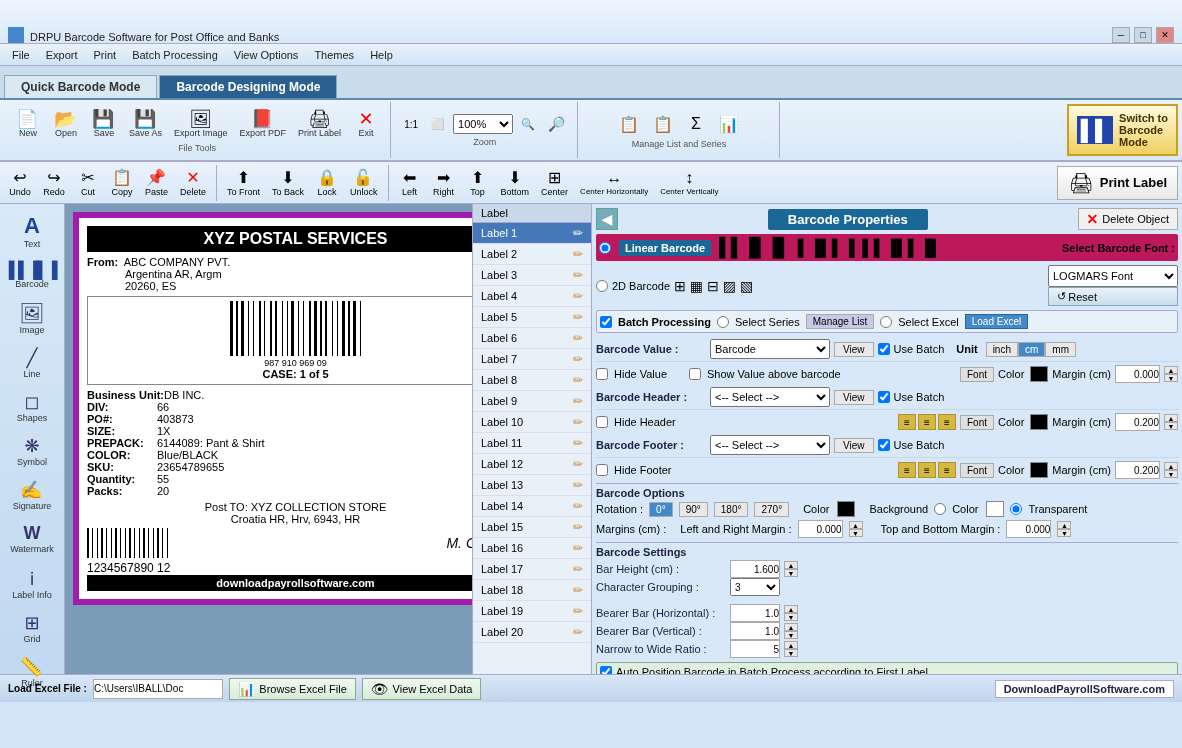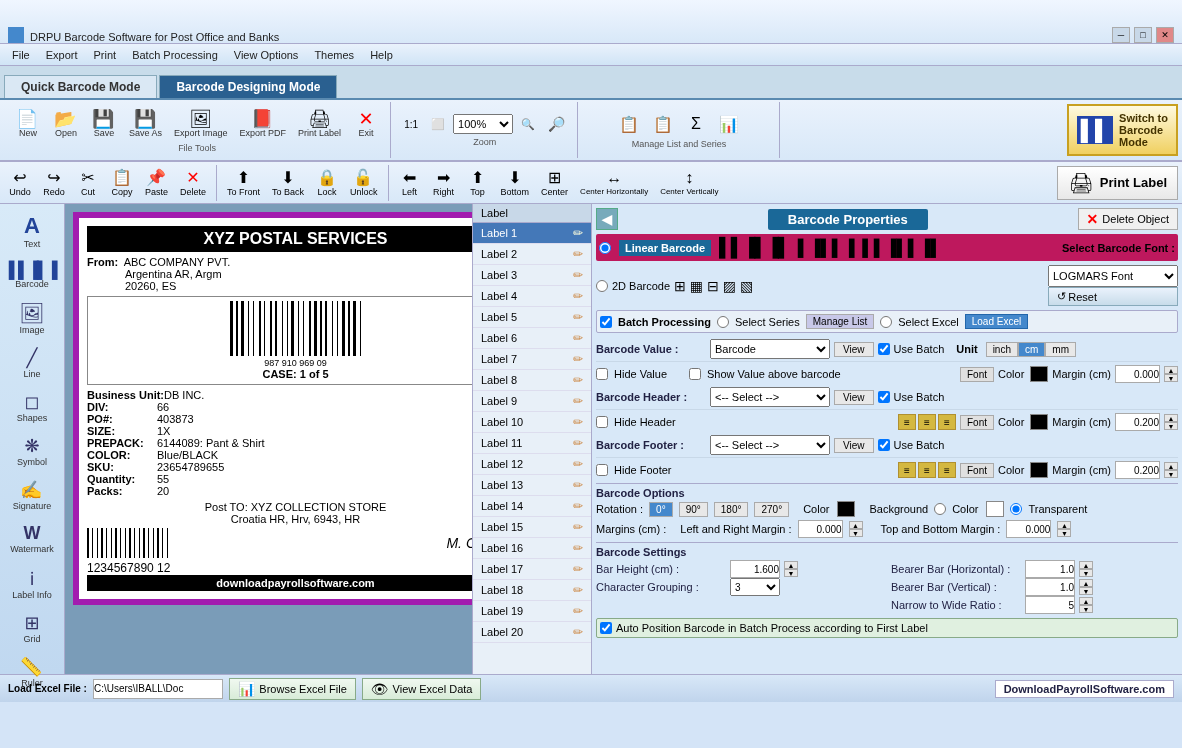--- a/index.html
+++ b/index.html
@@ -787,21 +787,21 @@
       </div>
       <span style="margin-left:12px;">Top and Bottom Margin :</span>
       <input class="bp-margin-input" type="text" value="0.000" style="">
       <div style="display:flex; flex-direction:column;">
         <button class="bp-spinner-btn">▲</button>
         <button class="bp-spinner-btn">▼</button>
       </div>
     </div>
 
     <div class="bp-section-title">Barcode Settings</div>
-    <div style="display:flex; gap:8px;">
+    <div style="display:flex; gap:8px;flex-direction:column;">
       <div style="flex:1;">
         <div class="bp-settings-row">
           <span class="bp-settings-label">Bar Height (cm) :</span>
           <input class="bp-settings-input" type="text" value="1.600" style="">
           <div style="display:flex; flex-direction:column;">
             <button class="bp-spinner-btn">▲</button>
             <button class="bp-spinner-btn">▼</button>
           </div>
         </div>
         <div class="bp-settings-row">

